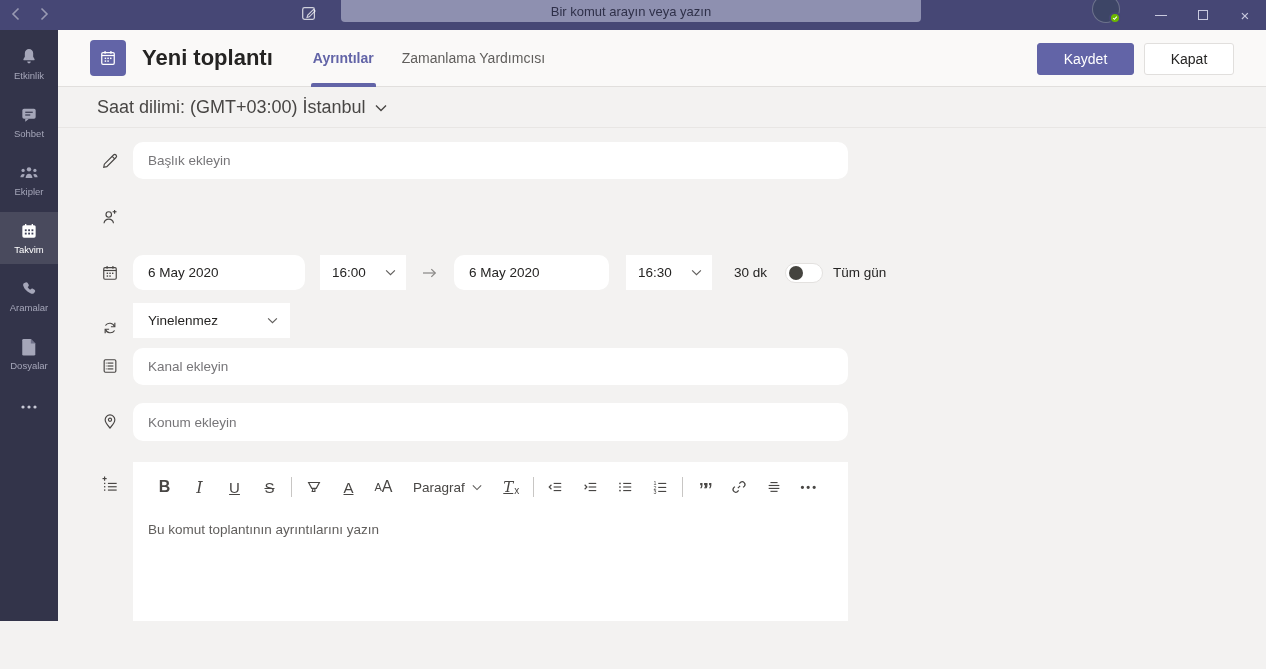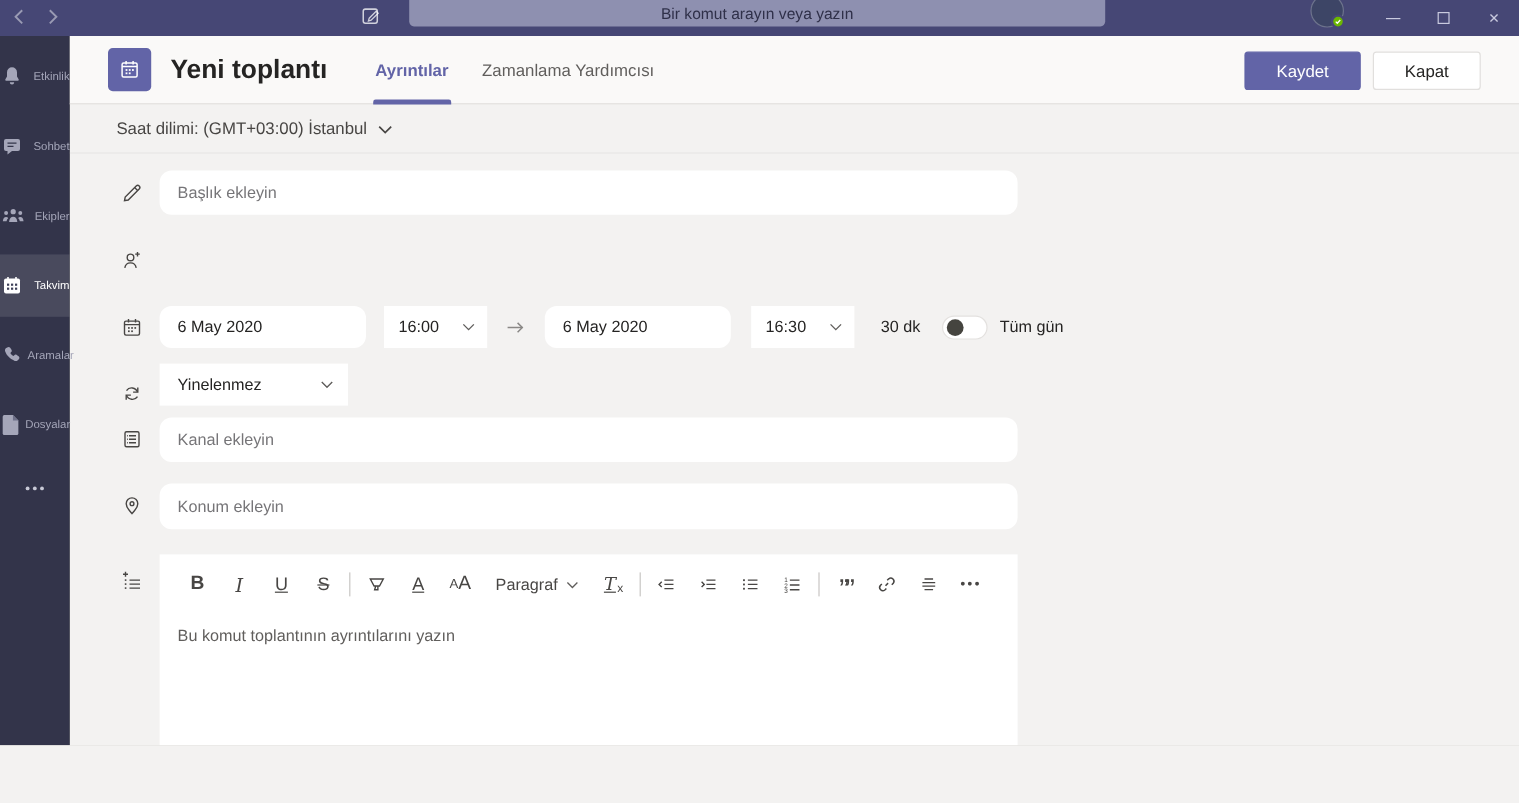--- a/index.html
+++ b/index.html
@@ -23,22 +23,22 @@
   .win-controls { position:absolute; right:0; top:0; height:30px; display:flex; }
   .win-btn { width:42px; height:30px; display:flex; align-items:center; justify-content:center; color:#C9CADF; }
   .min-glyph { display:block; width:12px; height:1px; background:#C9CADF; }
   .max-glyph { display:block; width:10px; height:10px; border:1px solid #C9CADF; }
   .close-glyph { font-size:15px; line-height:1; }
 
   .body-wrap { display:flex; height:639px; }
 
   
   .sidebar { position:relative; width:58px; background:#33344A; flex:none; padding-top:8px; }
-  .nav-item { height:52px; margin-bottom:6px; display:flex; flex-direction:row; align-items:center;
-    justify-content:space-between; gap:3px; color:#A5A6B9; cursor:pointer; }
+  .nav-item { height:52px; margin-bottom:6px; display:flex; flex-direction:column; align-items:center;
+    justify-content:center; gap:3px; color:#A5A6B9; cursor:pointer; }
   .nav-item .nav-label { font-size:9.5px; }
   .nav-item.active { background:rgba(255,255,255,.11); color:#FFFFFF; }
   .nav-item svg { display:block; }
   .nav-more { height:30px; margin-top:12px; display:flex; align-items:center; justify-content:center; color:#C8C9D6; }
   .nav-apps { position:absolute; bottom:3px; left:0; width:58px; display:flex; flex-direction:column;
     align-items:center; gap:2px; color:#A5A6B9;justify-content:center; }
   .nav-apps .nav-label { font-size:9px; }
 
   
   .main { flex:1; display:flex; flex-direction:column; background:#F3F2F1; overflow:hidden; }
@@ -53,21 +53,21 @@
   .tab.active { color:#6264A7; font-weight:700; }
   .tab.active .tab-underline { position:absolute; left:12px; right:12px; bottom:0; height:4px;
     background:#6264A7; border-radius:2px 2px 0 0; }
   .header-actions { position:absolute; right:32px; top:0; height:57px; display:flex; align-items:center; gap:10px; }
   .btn { height:32px; font-size:14px; border-radius:3px; display:flex; align-items:center; justify-content:center;
     cursor:pointer; font-family:"Liberation Sans", sans-serif; }
   .btn-primary { width:97px; background:#6264A7; color:#FFFFFF; font-weight:400; border:1px solid #6264A7; }
   .btn-secondary { width:90px; background:#FFFFFF; color:#252423; border:1px solid #E1DFDD; }
 
   .tz-row { height:41px; display:flex; align-items:center; padding-left:39px; gap:9px;
-    border-bottom:1px solid #E8E6E4; color:#484644; font-size:14px; flex:none; }
+    border-bottom:1px solid #E8E6E4; color:#484644; font-size:18px; flex:none; }
   .tz-row svg { margin-top:2px; }
 
   
   .form { flex:1; display:flex; flex-direction:column; overflow:hidden; padding-left:42px; }
   .row { display:flex; flex:none; }
   .row-icon { width:33px; flex:none; color:#484644; }
   .row-icon svg { display:block; }
   input, .pseudo-input { font-family:"Liberation Sans", sans-serif;border-radius:10px; }
   .text-input { border:none; outline:none; background:#FFFFFF; height:100%; width:715px;
     padding:0 15px; font-size:13.5px; color:#252423; }

